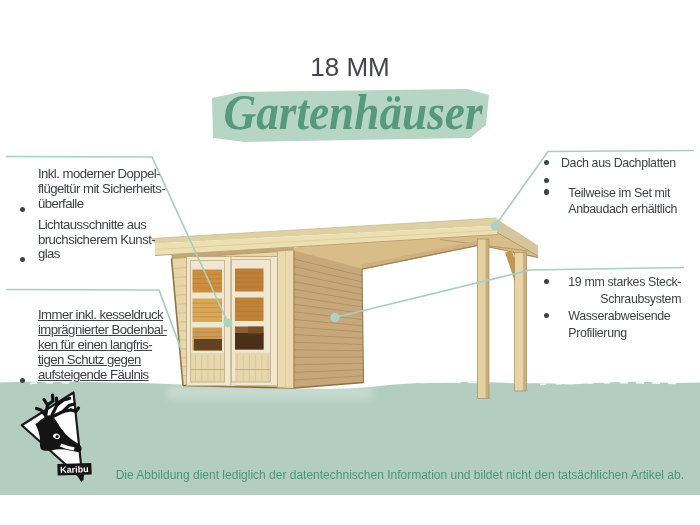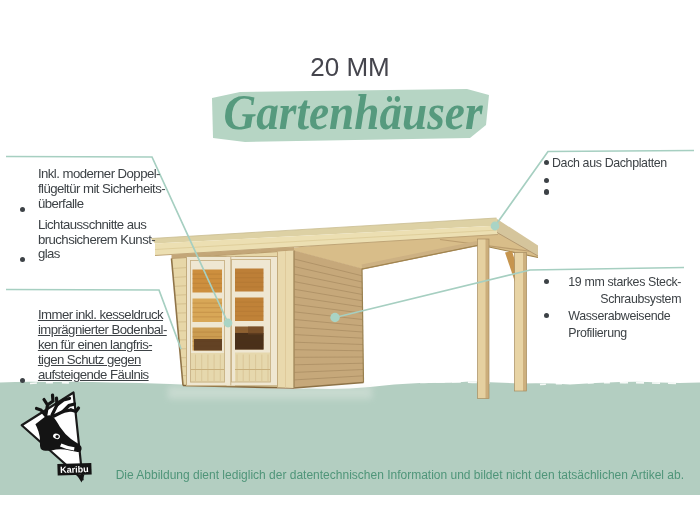--- a/index.html
+++ b/index.html
@@ -182,21 +182,21 @@
     <polyline points="6,289.5 159,290 181,349"></polyline>
     <polyline points="495,226 548,151.5 694,150.5"></polyline>
     <polyline points="335,317.5 530,270 684,267.5"></polyline>
   </g>
   <circle cx="228" cy="323" r="4.4" fill="#a9d4c5"></circle>
   <circle cx="495" cy="226" r="4.4" fill="#a9d4c5"></circle>
   <circle cx="335" cy="317.5" r="4.7" fill="#a9d4c5"></circle>
 </svg>
 
 <div class="abs" style="left:0;top:52px;width:700px;text-align:center;font-size:26px;
-     letter-spacing:0px;color:#45454d;">20 MM</div>
+     letter-spacing:0px;color:#45454d;">18 MM</div>
 
 <svg class="abs" style="left:205px;top:85px;" width="295" height="62" viewBox="0 0 295 62">
   <polygon points="7,13 35,7 262,4 284,10 281,40 265,53 40,57 8,53" fill="#b6d5c4"></polygon>
 </svg>
 <div class="abs" style="left:3px;top:83px;width:700px;text-align:center;
      font-family:'Liberation Serif',serif;font-style:italic;font-weight:bold;
      font-size:50px;color:#569a7e;letter-spacing:0px;transform:scaleX(0.905);">Gartenhäuser</div>
 
 <div class="abs bl" style="left:20px;top:166.9px;width:150px;">
   <div class="bi">
@@ -211,27 +211,28 @@
 <div class="abs bl" style="left:20px;top:308px;width:150px;text-decoration:underline;">
   <div class="bi">
       <div class="dot"></div>
       <div style="margin-left:12.9px;">Immer inkl. kesseldruck<br>imprägnierter Bodenbal-<br>ken für einen langfris-<br>tigen Schutz gegen<br>aufsteigende Fäulnis</div>
     </div>
 </div>
 
 <div class="abs br" style="left:543.5px;top:155.4px;width:150px;">
   <div class="bi">
       <div class="dot"></div>
-      <div style="margin-left:3px;">Dach aus Dachplatten</div>
-    </div>
-  <div class="bi">
-      <div class="dot"></div>
-    </div>
-  <div class="bi">
-      <div class="dot"></div>
+      <div style="margin-left:12px;">Dach aus Dachplatten</div>
+    </div>
+  <div class="bi">
+      <div class="dot"></div>
+    </div>
+  <div class="bi">
+      <div class="dot"></div>
+      <div style="margin-left:19.3px;">Teilweise im Set mit<br>Anbaudach erhältlich</div>
     </div>
 </div>
 <div class="abs br" style="left:543.5px;top:274.3px;width:150px;">
   <div class="bi">
       <div class="dot"></div>
       <div style="margin-left:19.3px;text-align:right;">19 mm starkes Steck-<br>Schraubsystem</div>
     </div>
   <div class="bi">
       <div class="dot"></div>
       <div style="margin-left:19.3px;">Wasserabweisende<br>Profilierung</div>

